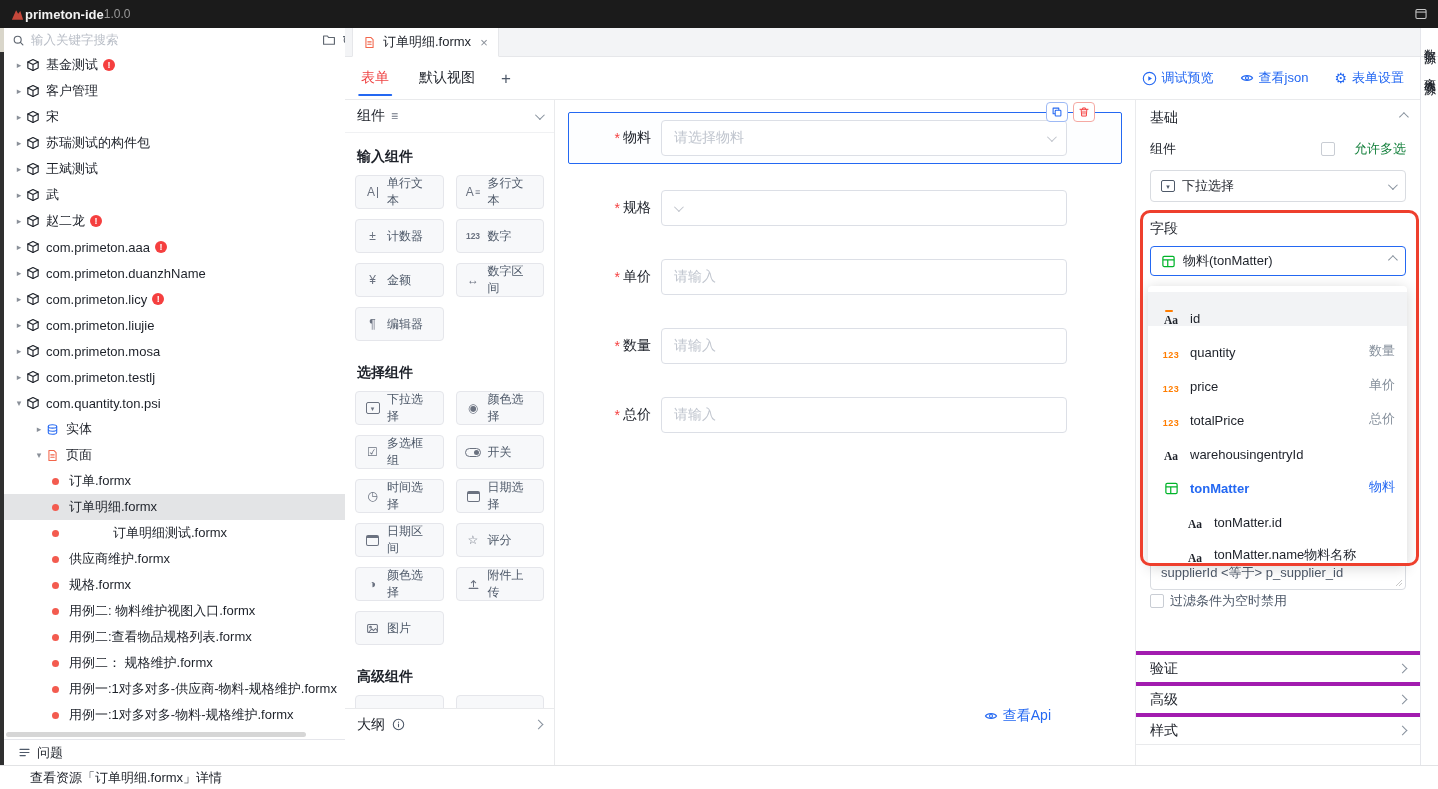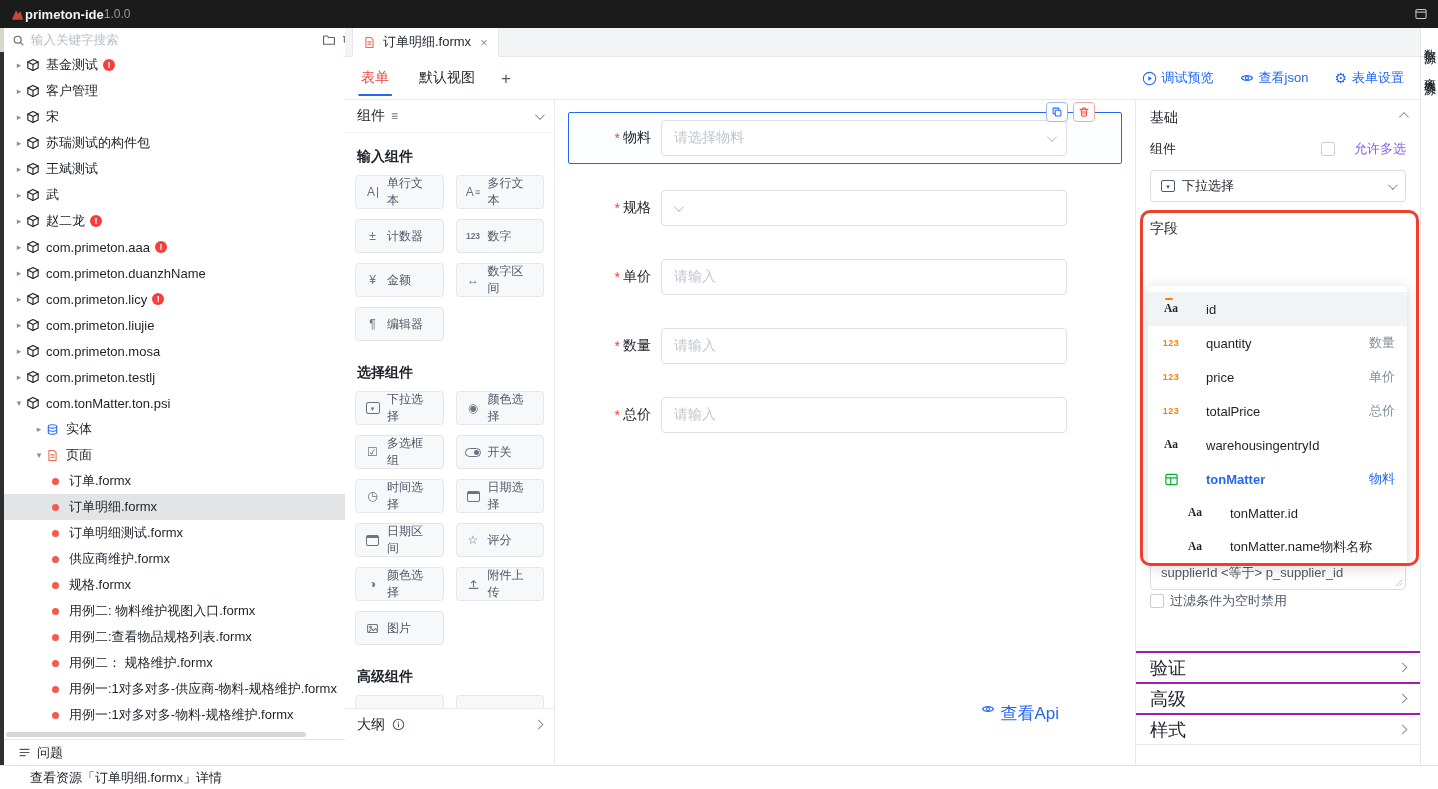--- a/index.html
+++ b/index.html
@@ -81,53 +81,53 @@
   .act{width:22px;height:20px;border-radius:4px;background:#fff;display:flex;align-items:center;justify-content:center;cursor:pointer;padding:0}
   .act.copy{border:1px solid #9db9f5;color:#2468f2}
   .act.del{border:1px solid #f5a9a3;color:#f53f3f}
   .cv-row{display:flex;align-items:center;height:36px;margin:0 14px 33px}
   .cv-selected .cv-row{margin:0}
   .cv-label{width:92px;flex:0 0 92px;display:flex;justify-content:flex-end;align-items:center;padding-right:10px;font-size:14px;gap:3px}
   .req{color:#f53f3f}
   .cv-ctrl{width:406px;height:36px;border:1px solid #dcdfe6;border-radius:4px;display:flex;align-items:center;padding:0 12px;background:#fff;cursor:text}
   .cv-ctrl .ph{color:#c1c6cf;font-size:14px;flex:1;white-space:nowrap;overflow:hidden}
   .sel-chv{border-color:#c0c4cc !important}
-  .view-api{position:absolute;right:76px;bottom:40px;display:flex;align-items:flex-start;gap:5px;color:#2468f2;font-size:17px;cursor:pointer}
+  .view-api{position:absolute;right:84px;bottom:40px;display:flex;align-items:center;gap:5px;color:#2468f2;font-size:14px;cursor:pointer}
 
   
   #inspector{flex:0 0 285px;border-left:1px solid #e9eaec;position:relative;font-size:13px;background:#fff}
   .ins-head{position:absolute;top:0;left:14px;right:14px;height:36px;display:flex;align-items:center;font-size:14px;cursor:pointer}
   .ins-head .chv{margin-left:auto}
   .comp-row{position:absolute;top:40px;left:14px;right:14px;display:flex;align-items:center;font-size:13px}
-  .multi{margin-left:auto;display:flex;align-items:center;gap:19px;color:#8b5cf6;cursor:pointer}
+  .multi{margin-left:auto;display:flex;align-items:center;gap:19px;color:#15803d;cursor:pointer}
   .cb{width:14px;height:14px;border:1px solid #c9cdd4;border-radius:2px;background:#fff;flex:0 0 14px;display:inline-block}
   .ins-select{position:absolute;left:14px;right:14px;height:32px;border:1px solid #d9dce1;border-radius:4px;display:flex;align-items:center;gap:7px;padding:0 10px;cursor:pointer;background:#fff}
   #component-select{top:70px;color:#1d2129}
   #component-select .sel-ic{color:#4e5969}
   .field-lab{position:absolute;top:120px;left:14px;font-size:14px}
   #field-select{top:146px;height:30px;border-color:#2468f2}
   .ins-select .chv{margin-left:auto}
   .ins-sel-text{white-space:nowrap;overflow:hidden}
   .dropdown{position:absolute;top:186px;left:12px;right:13px;background:#fff;border-radius:4px;box-shadow:0 2px 14px rgba(0,0,0,.16);padding:6px 0 2px;z-index:10}
-  .dd-row{height:34px;display:flex;align-items:center;padding:0 12px;gap:24px;font-size:13px;cursor:pointer}
+  .dd-row{height:34px;display:flex;align-items:flex-end;padding:0 12px;gap:8px;font-size:13px;cursor:pointer}
   .dd-row.hover{background:#f2f3f5}
   .dd-row.indent{padding-left:36px}
   .dd-ic{width:22px;flex:0 0 22px;display:flex;justify-content:center;align-items:center}
   .dd-name{white-space:nowrap}
   .dd-tag{margin-left:auto;color:#86909c}
   .dd-row.accent .dd-name,.dd-row.accent .dd-tag{color:#2468f2}
   .dd-row.accent .dd-name{font-weight:700}
   .aa{font-weight:700;font-size:11.5px;color:#1d2129;position:relative;font-family:"Liberation Serif","DejaVu Serif",serif;line-height:1}
   .aa.key::before{content:"";position:absolute;top:-5px;left:1px;width:8px;height:2px;background:#ff7d00;border-radius:1px}
   .n123{font-size:9px;font-weight:700;color:#ff7d00;letter-spacing:.5px;line-height:1}
   .filter-box{position:absolute;top:456px;left:14px;right:14px;height:34px;border:1px solid #d9dce1;border-radius:4px;display:flex;align-items:center;padding:0 10px;color:#4e5969;background:#fff;z-index:1;overflow:hidden;white-space:nowrap;cursor:text}
   .filter-box .resize{position:absolute;right:2px;bottom:2px;color:#c9c9c9}
   .filter-check{position:absolute;top:492px;left:14px;right:14px;display:flex;align-items:center;gap:6px;color:#4e5969;cursor:pointer}
   .ins-sections{position:absolute;top:551px;left:0;right:0}
-  .ins-sec{height:31px;border-top:2px solid #a21caf;display:flex;align-items:center;padding:0 14px;font-size:18px;cursor:pointer}
+  .ins-sec{height:31px;border-top:4px solid #a21caf;display:flex;align-items:center;padding:0 14px;font-size:14px;cursor:pointer}
   .ins-sec .chv{margin-left:auto}
   .ins-sections::after{content:"";display:block;border-top:1px solid #e9eaec}
 
   
   #right-rail{position:absolute;top:28px;left:1420px;width:18px;height:737px;background:#fff;border-left:1px solid #e5e6eb}
   .rrail-tab{writing-mode:vertical-rl;font-size:12px;color:#1d2129;padding:11px 0;width:100%;text-align:center;letter-spacing:2px;cursor:pointer}
   .rrail-tab + .rrail-tab{border-top:1px solid #e5e6eb}
   #statusbar{position:absolute;top:765px;left:0;width:1438px;height:24px;border-top:1px solid #e2e3e5;background:#fff;display:flex;align-items:center;padding-left:30px;font-size:13px}
   #annotation{position:absolute;left:1140px;top:210px;width:279px;height:356px;border:3px solid #ee3f2d;border-radius:10px;z-index:40;pointer-events:none}
 
@@ -318,21 +318,21 @@
         <span class="tree-label">com.primeton.testlj</span>
       </div>
       <div class="tree-row" style="padding-left: 8px;">
         <span class="tree-arrow">▾</span>
         <span class="tree-ic">
           <svg viewBox="0 0 16 16" width="14" height="14" fill="none" stroke="currentColor" stroke-width="1.3" stroke-linecap="round" stroke-linejoin="round">
             <path d="M8 1.7 13.9 4.6v6.8L8 14.3 2.1 11.4V4.6z"></path>
             <path d="M2.1 4.6 8 7.5l5.9-2.9M8 7.5v6.8"></path>
           </svg>
         </span>
-        <span class="tree-label">com.tonMatter.ton.psi</span>
+        <span class="tree-label">com.quantity.ton.psi</span>
       </div>
       <div class="tree-row" style="padding-left: 28px;">
         <span class="tree-arrow">▸</span>
         <span class="tree-ic">
           <svg viewBox="0 0 16 16" width="13" height="13" fill="none" stroke="#2468f2" stroke-width="1.3">
             <ellipse cx="8" cy="4.2" rx="5.2" ry="2.1"></ellipse>
             <path d="M2.8 4.2v7.6c0 1.2 2.3 2.1 5.2 2.1s5.2-.9 5.2-2.1V4.2"></path>
             <path d="M2.8 8c0 1.2 2.3 2.1 5.2 2.1S13.2 9.2 13.2 8"></path>
           </svg>
         </span>
@@ -349,21 +349,21 @@
         <span class="tree-label">页面</span>
       </div>
       <div class="tree-row" style="padding-left: 48px;">
         <span class="file-dot"></span>
         <span class="tree-label">订单.formx</span>
       </div>
       <div class="tree-row selected" style="padding-left: 48px;">
         <span class="file-dot"></span>
         <span class="tree-label">订单明细.formx</span>
       </div>
-      <div class="tree-row" style="padding-left: 48px;">
+      <div class="tree-row" style="padding-left: 48px; gap: 44px;">
         <span class="file-dot"></span>
         <span class="tree-label">订单明细测试.formx</span>
       </div>
       <div class="tree-row" style="padding-left: 48px;">
         <span class="file-dot"></span>
         <span class="tree-label">供应商维护.formx</span>
       </div>
       <div class="tree-row" style="padding-left: 48px;">
         <span class="file-dot"></span>
         <span class="tree-label">规格.formx</span>
@@ -686,20 +686,30 @@
           <span class="cb"></span>
           <span>允许多选</span>
         </span>
       </div>
       <div class="ins-select" id="component-select">
         <span class="gi-box sel-ic">▾</span>
         <span class="ins-sel-text">下拉选择</span>
         <span class="chv down"></span>
       </div>
       <div class="field-lab">字段</div>
+      <div class="ins-select" id="field-select">
+        <span>
+            <svg viewBox="0 0 16 16" width="15" height="15" fill="none" stroke="#00b42a" stroke-width="1.3">
+              <rect x="2" y="2.6" width="12" height="10.8" rx="1.4"></rect>
+              <path d="M2 6.2h12M7.2 6.2v7.2"></path>
+            </svg>
+          </span>
+        <span class="ins-sel-text">物料(tonMatter)</span>
+        <span class="chv up"></span>
+      </div>
       <div class="filter-box">
         <span>supplierId &lt;等于&gt; p_supplier_id</span>
         <span class="resize">
             <svg viewBox="0 0 8 8" width="8" height="8" stroke="currentColor" stroke-width="1">
               <path d="M7 1 1 7M7 4 4 7"></path>
             </svg>
           </span>
       </div>
       <label class="filter-check">
         <span class="cb"></span>

